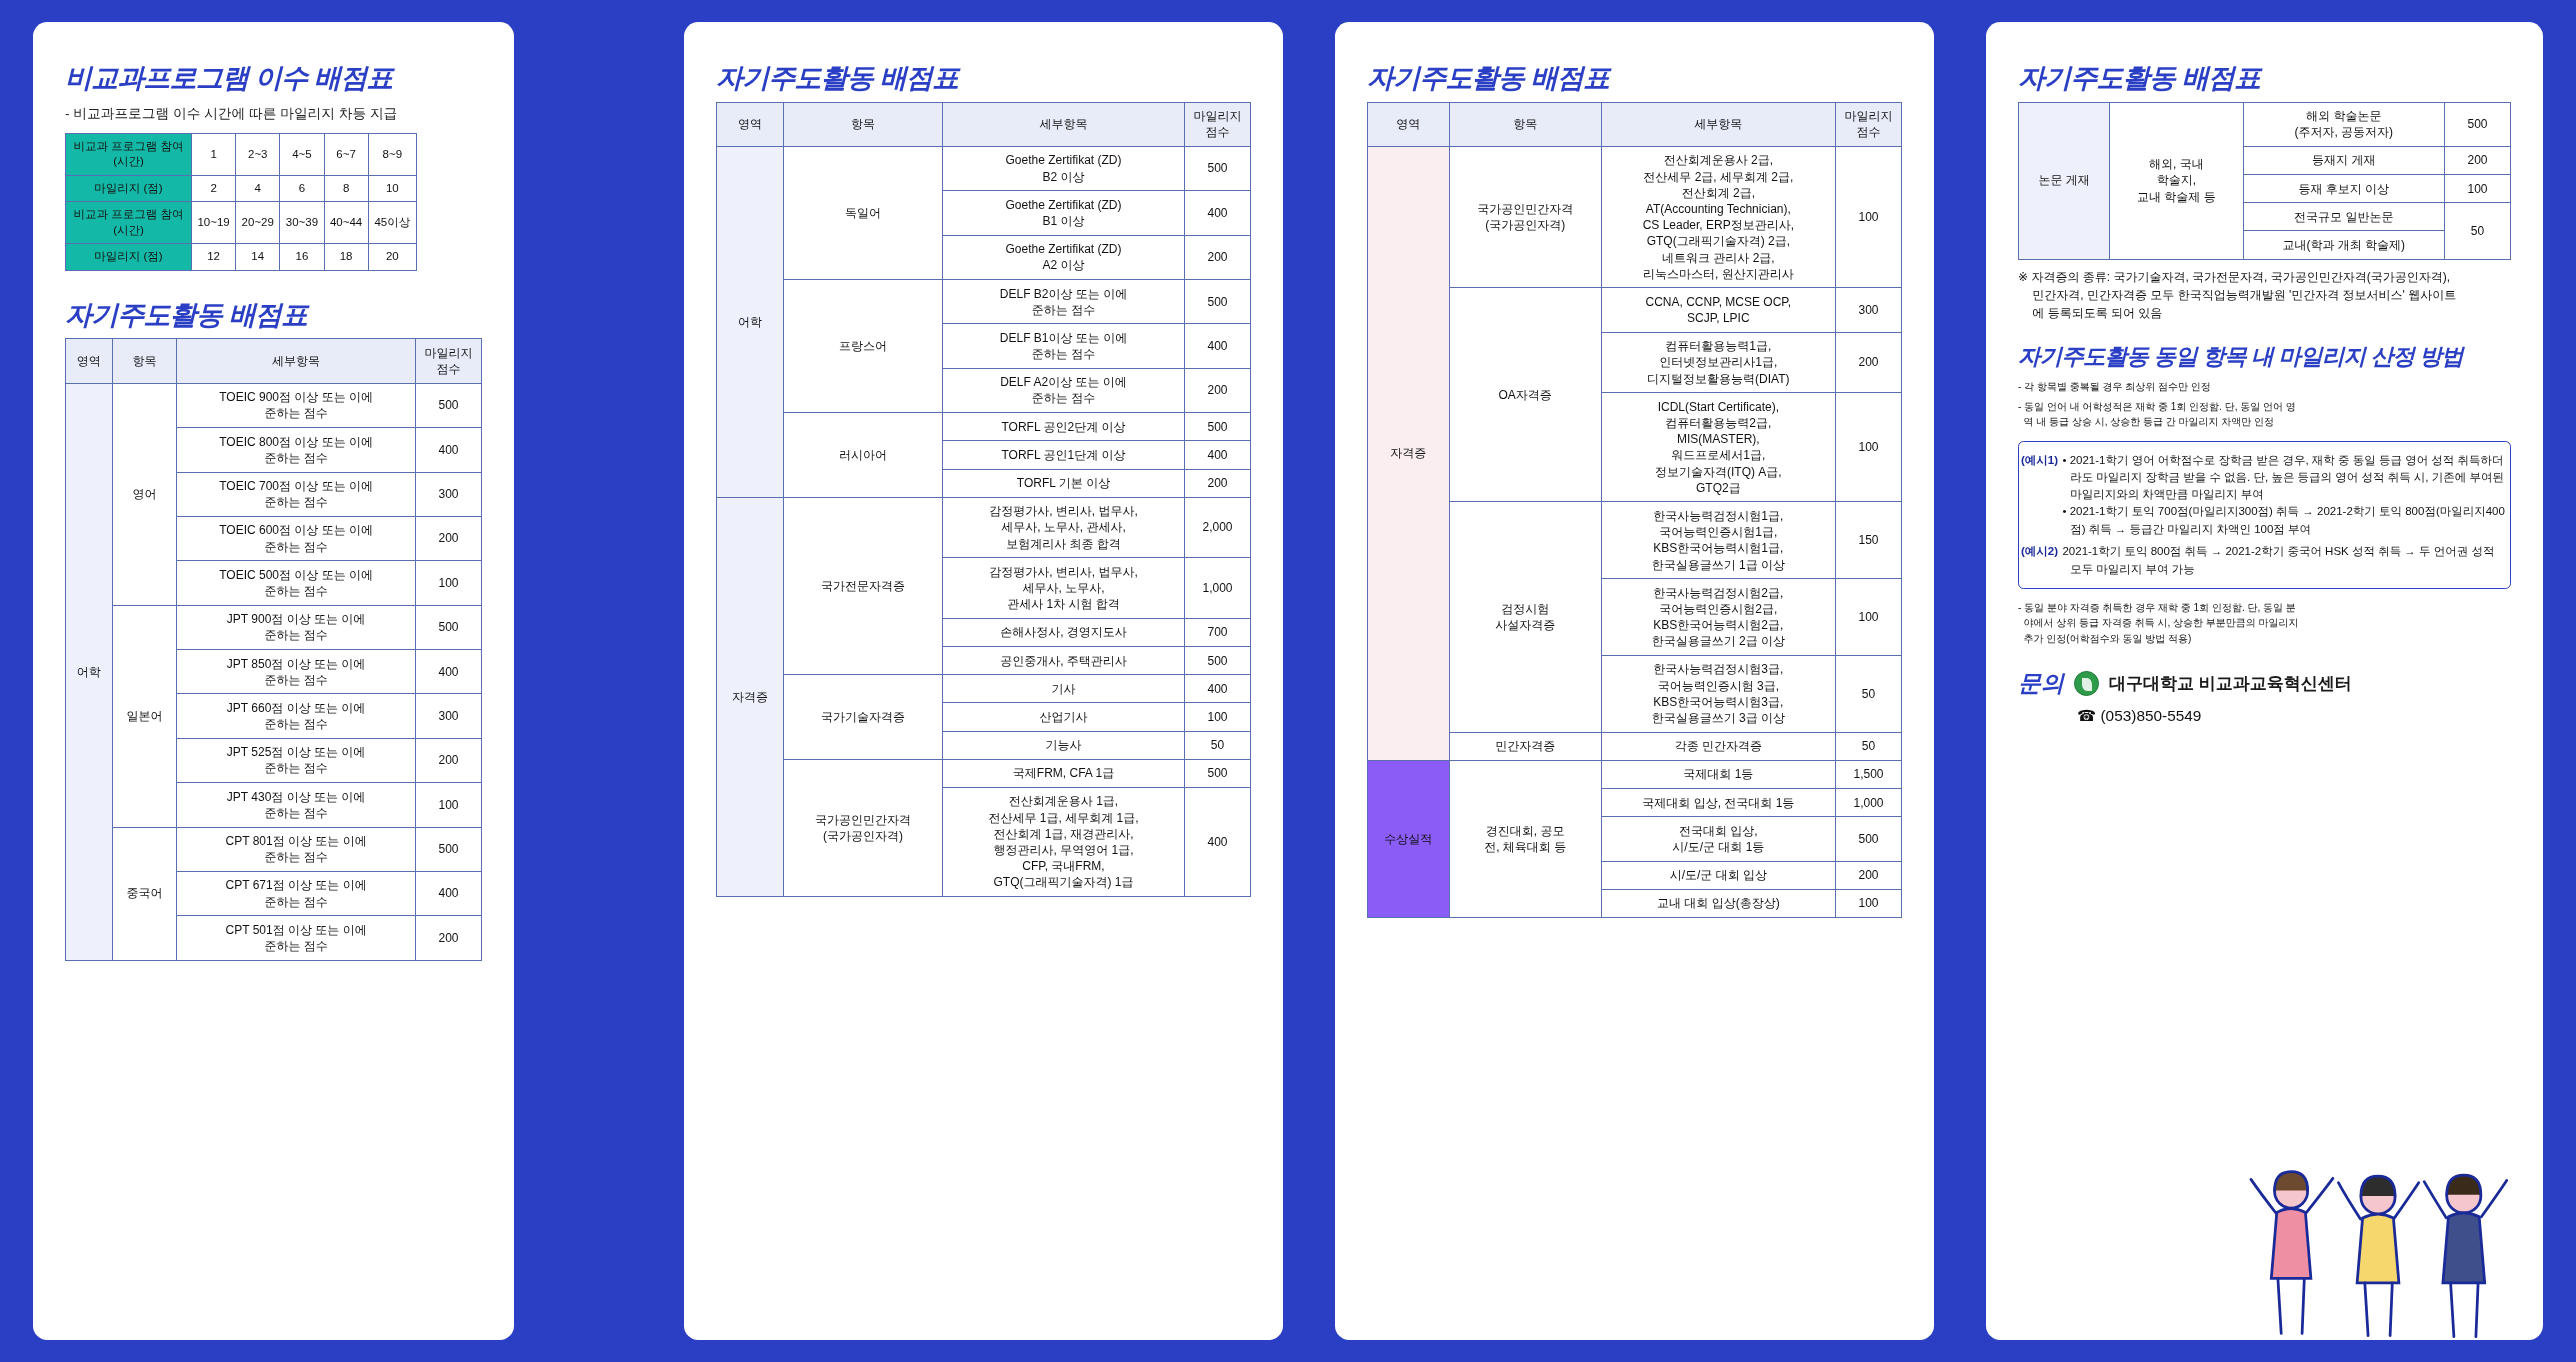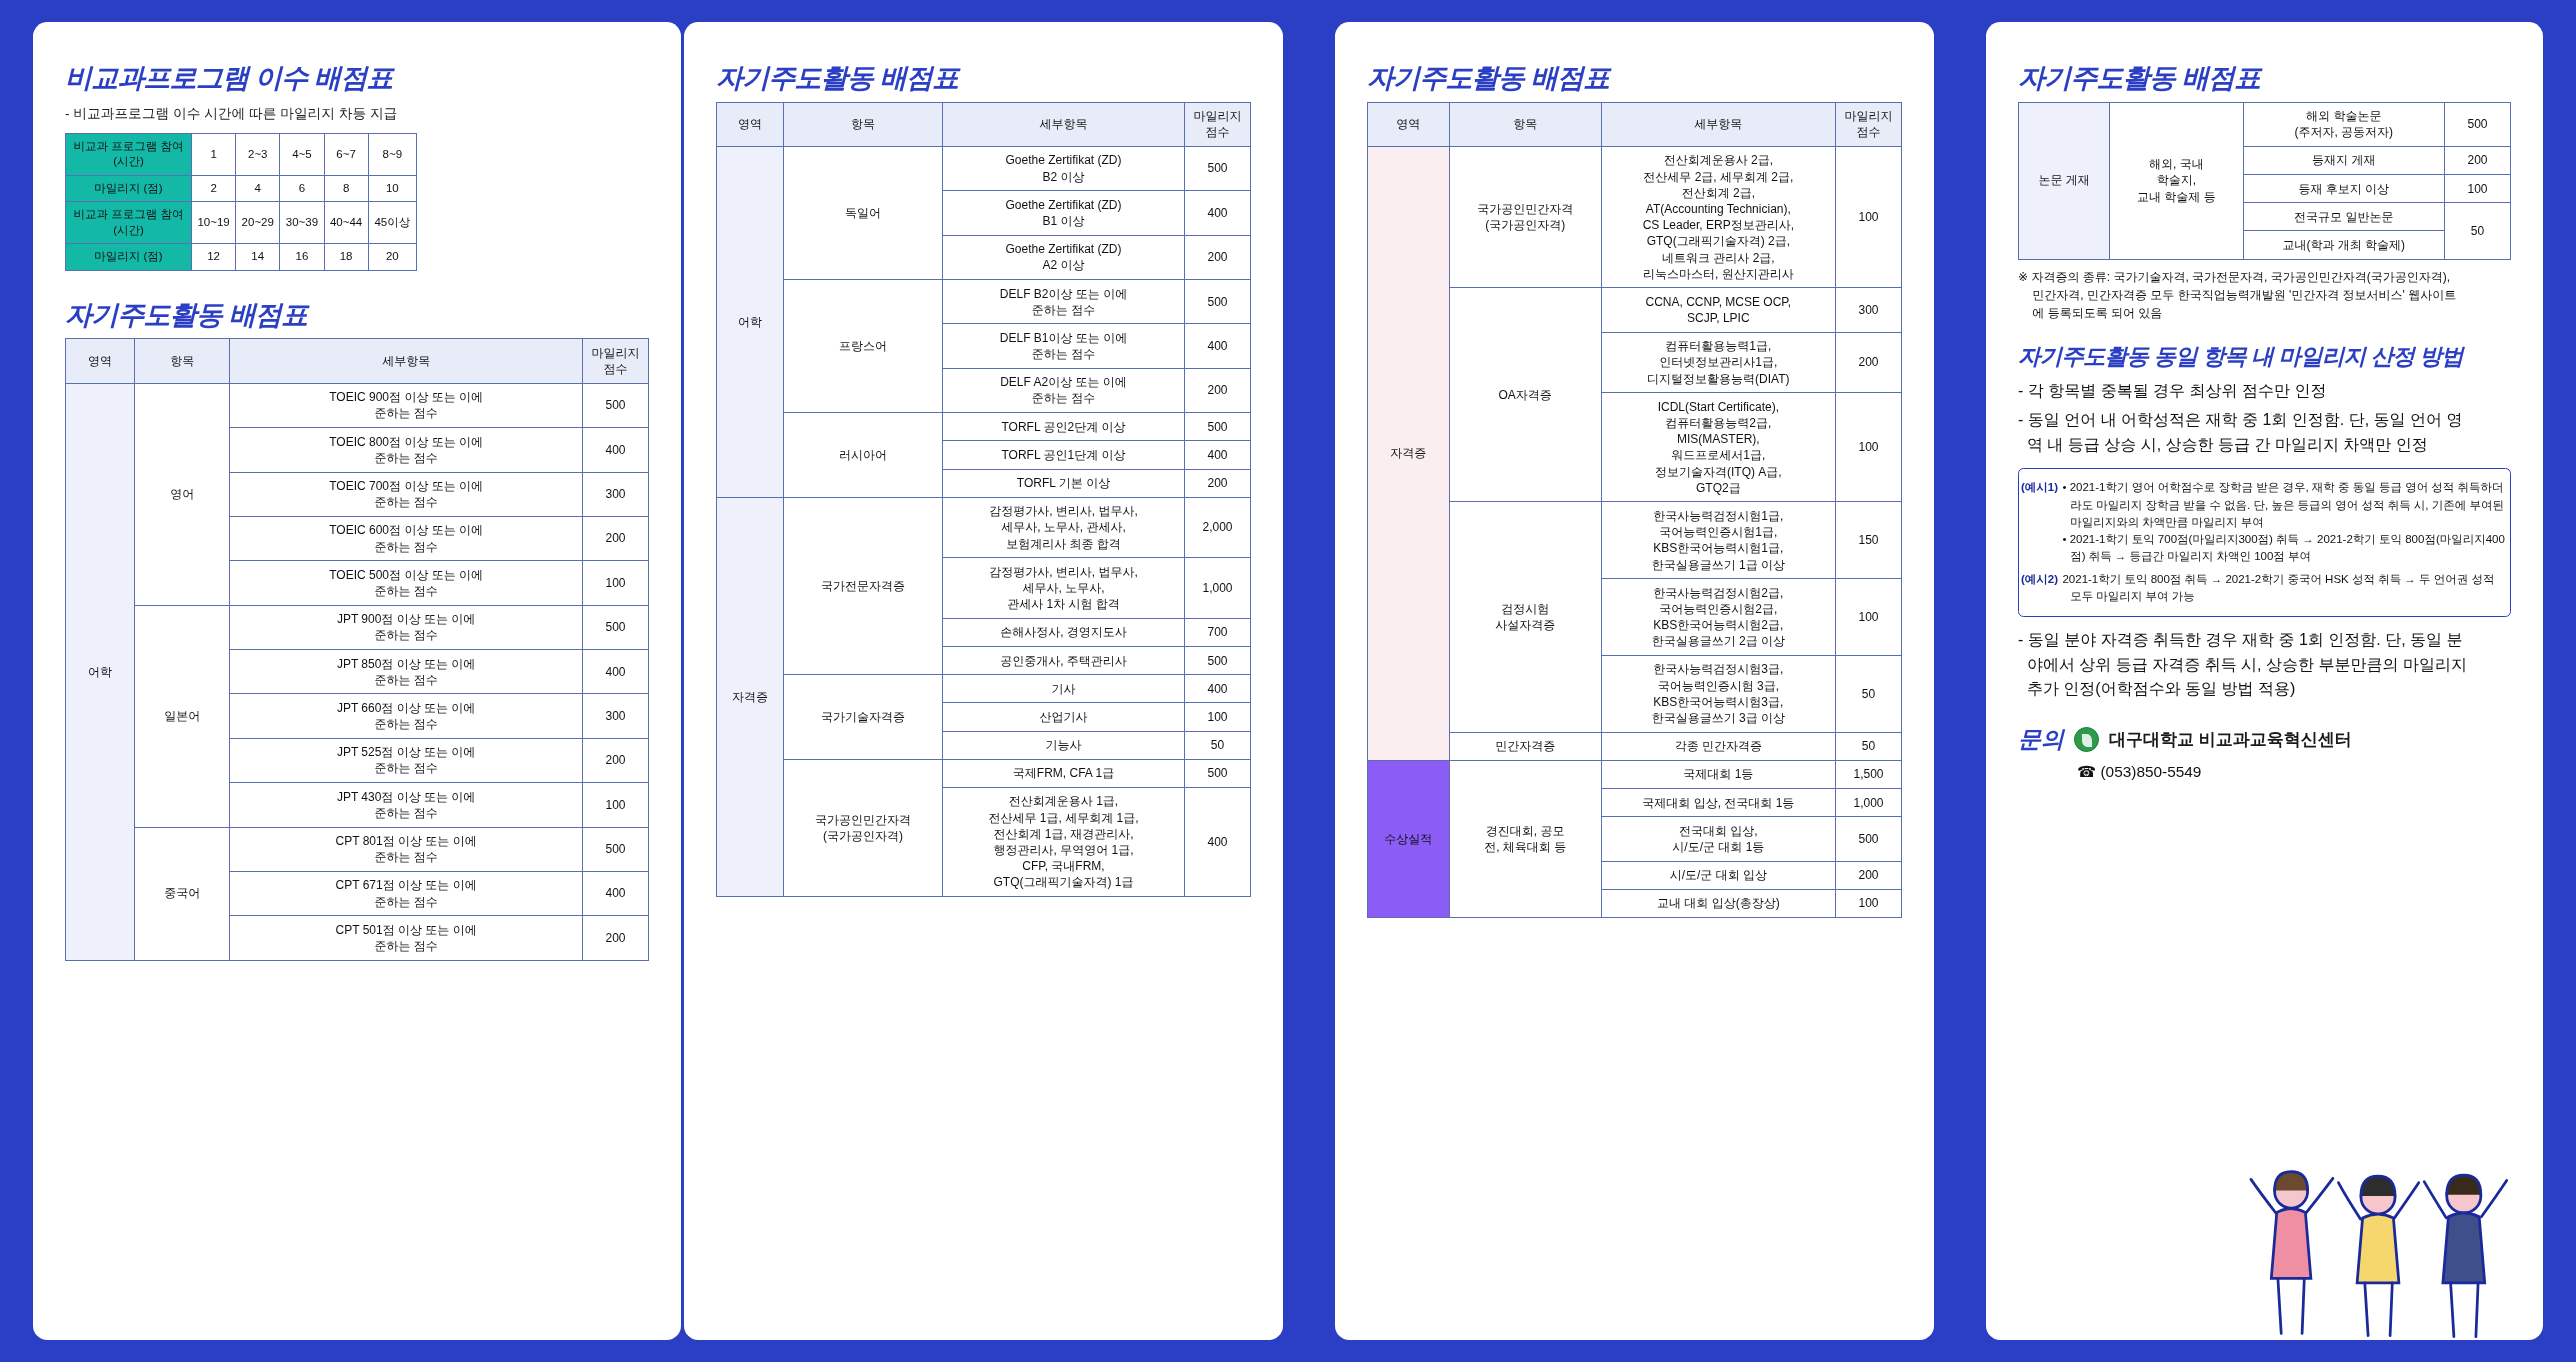--- a/index.html
+++ b/index.html
@@ -9,21 +9,21 @@
     background: #2b3fc4;
     font-family: "Liberation Sans", "DejaVu Sans", sans-serif;
     color: #111;
     overflow: hidden;
   }
   .sheet {
     position: absolute;
     background: #ffffff;
     border-radius: 14.3px;
   }
-  #panel1 { left: 33px;   top: 22px; width: 648px; height: 1318px; }
+  #panel1 { left: 33px;   top: 22px; width: 481px; height: 1318px; }
   #panel2 { left: 684px; top: 22px; width: 599px; height: 1318px; }
   #panel3 { left: 1335px; top: 22px; width: 599px; height: 1318px; }
   #panel4 { left: 1986px; top: 22px; width: 557px; height: 1318px; }
 
   .pad { padding: 38px 32px 22px 32px; }
 
   h2.title {
     margin: 0 0 5.5px 0;
     font-size: 27px;
     font-weight: bold;
@@ -69,21 +69,21 @@
   #t-hours .lbl { width: 126px; }
 
   
   .note {
     font-size: 12px;
     line-height: 1.5;
     margin: 8.8px 0 0 0;
     color: #111;
   }
   .note .ind { display:block; padding-left: 14.3px; }
-  .dash-list { font-size: 16px; line-height: 1.55; margin: 6.6px 0 0 0; }
+  .dash-list { font-size: 10px; line-height: 1.55; margin: 6.6px 0 0 0; }
   .dash-list div { margin-bottom: 4.4px; }
 
   .example-box {
     border: 1.1px solid #2b3fc4;
     border-radius: 5.5px;
     padding: 10px 2px;
     font-size: 11.5px;
     line-height: 1.5;
     margin: 11px 0;
     color: #111;

